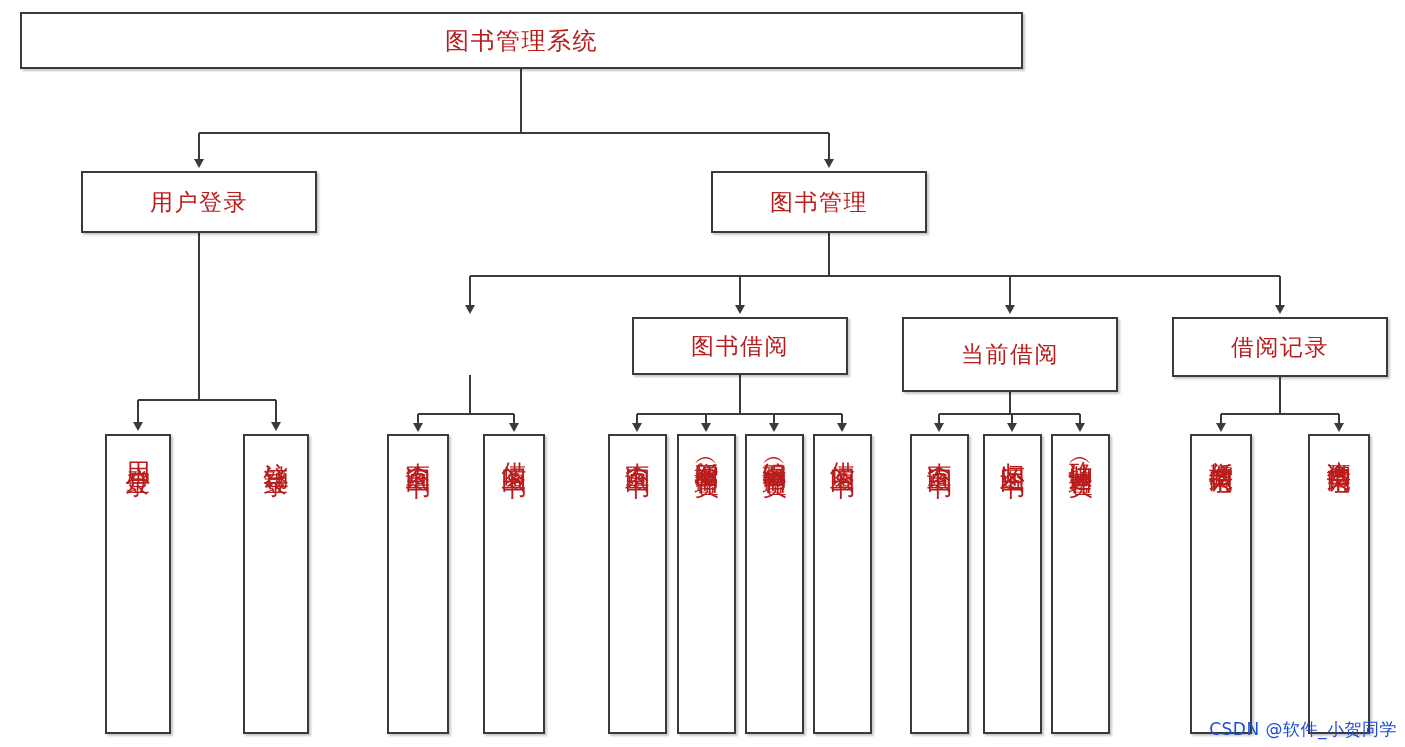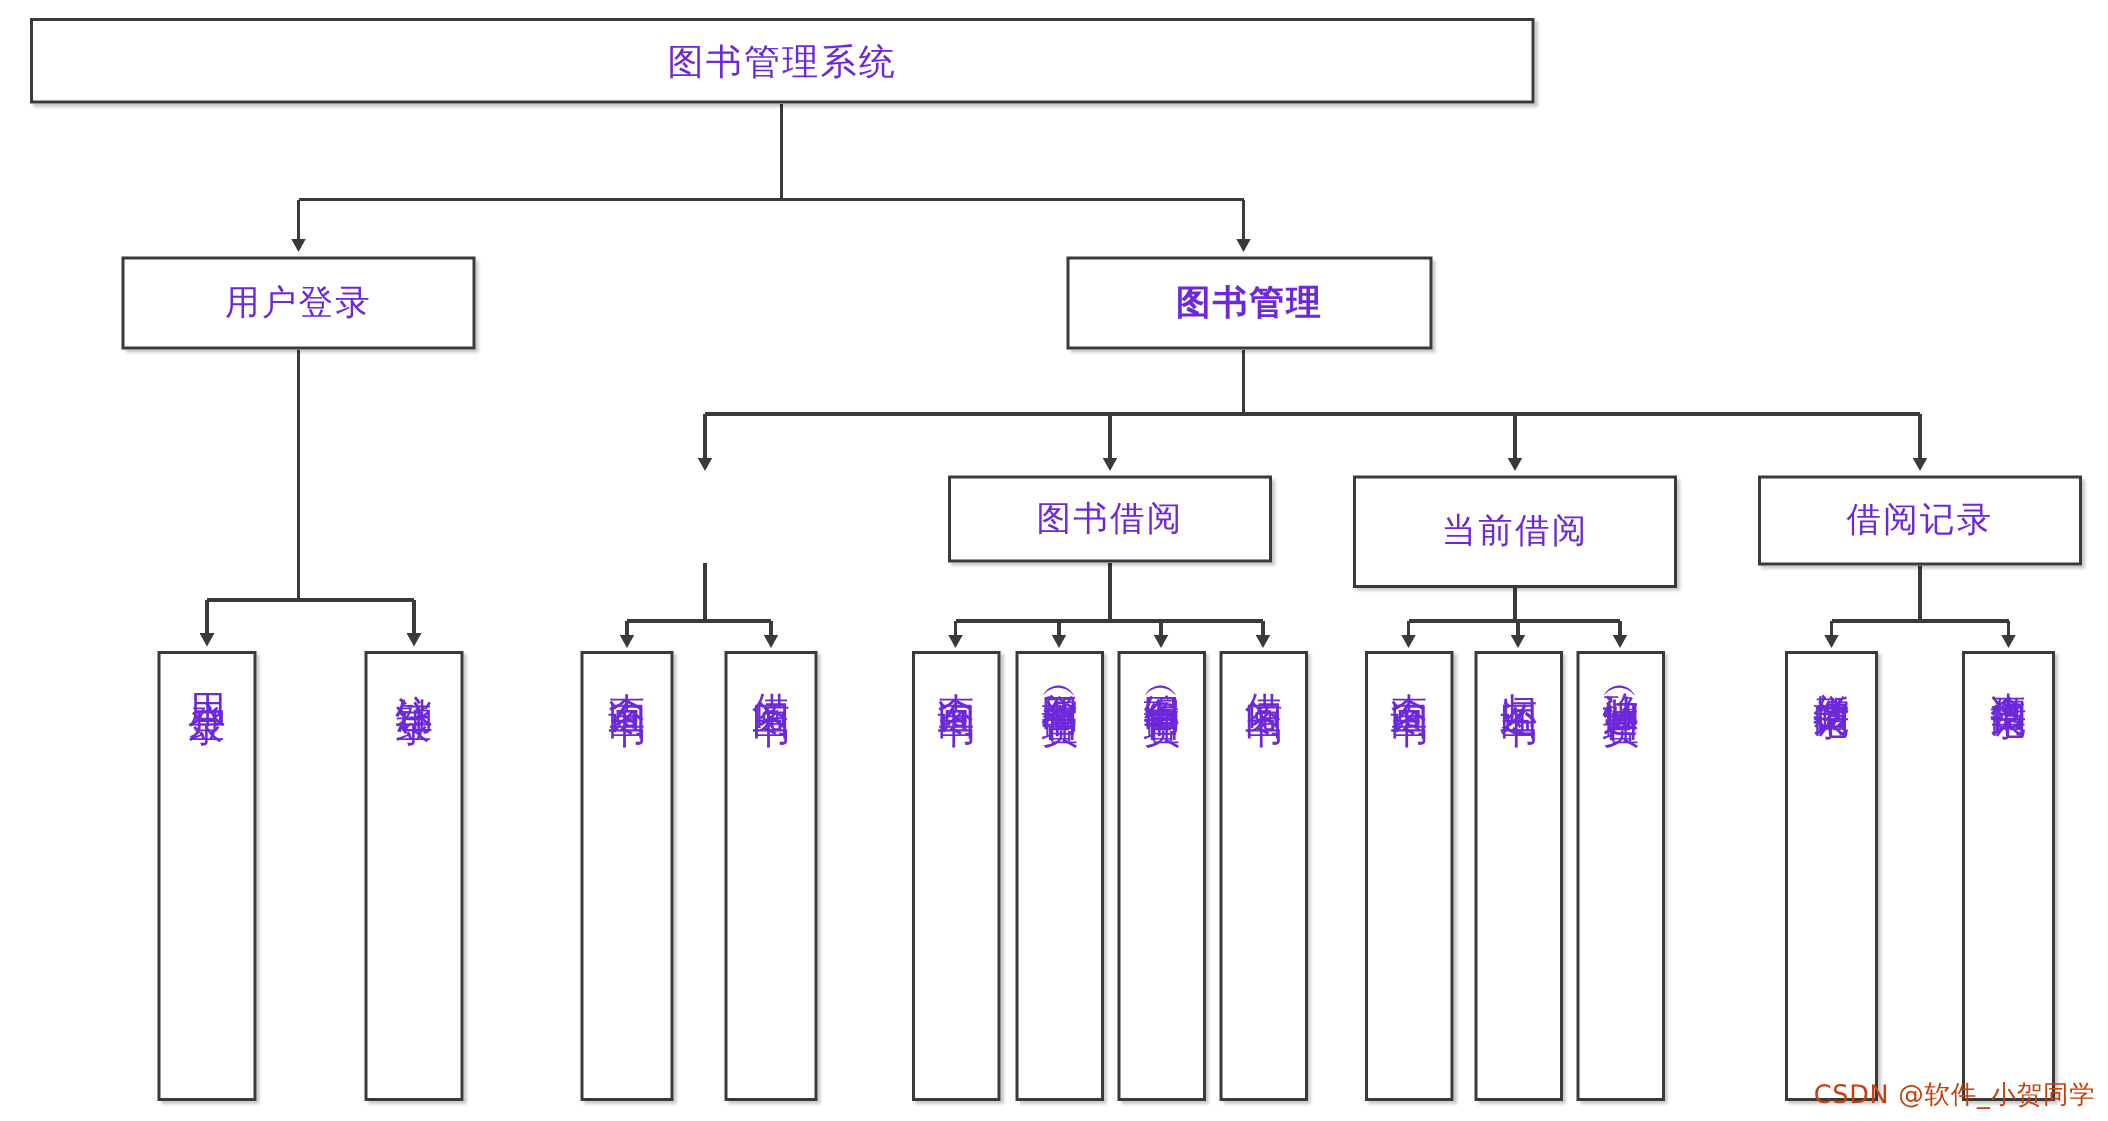--- a/index.html
+++ b/index.html
@@ -28,21 +28,21 @@
     border:2px solid #3a3a3a;
     box-shadow:2px 2px 2px rgba(0,0,0,0.22);
     display:flex;
     align-items:center;
     justify-content:center;
     color:#4a4a4a;
   }
   .node .label{
     display:block;
     text-align:center;
-    color:#6d28d9;
+    color:#b91c1c;
     letter-spacing:1px;
     line-height:1.25;
     white-space:nowrap;
   }
   
   .node.h .label{
     font-size:23px;
     letter-spacing:1.5px;
   }
   .node.root .label{ font-size:24px; }
@@ -58,21 +58,21 @@
     letter-spacing:4px;
     line-height:1;
     white-space:nowrap;
   }
   .node.v.tall .label{ font-size:24px; letter-spacing:2px; }
   #watermark{
     position:absolute;
     right:8px;
     bottom:6px;
     font-size:17px;
-    color:#c2410c;
+    color:#1d4ed8;
     letter-spacing:0.5px;
     white-space:nowrap;
     font-family:"DejaVu Sans","Liberation Sans",sans-serif;
   }
 </style>
 </head>
 <body>
 
 <div id="diagram">
 
@@ -128,21 +128,21 @@
     </g>
   </svg>
 
   <div class="node h root" style="left: 20px; top: 12px; width: 1003px; height: 57px;">
     <span class="label">图书管理系统</span>
   </div>
 
   <div class="node h" style="left: 81px; top: 171px; width: 236px; height: 62px;">
     <span class="label">用户登录</span>
   </div>
-  <div class="node h" style="left: 711px; top: 171px; width: 244px; height: 62px; font-weight: bold;">
+  <div class="node h" style="left: 711px; top: 171px; width: 216px; height: 62px;">
     <span class="label">图书管理</span>
   </div>
 
   <div class="node h" style="left: 632px; top: 317px; width: 216px; height: 58px;">
     <span class="label">图书借阅</span>
   </div>
   <div class="node h" style="left: 902px; top: 317px; width: 216px; height: 75px;">
     <span class="label">当前借阅</span>
   </div>
   <div class="node h" style="left: 1172px; top: 317px; width: 216px; height: 60px;">

